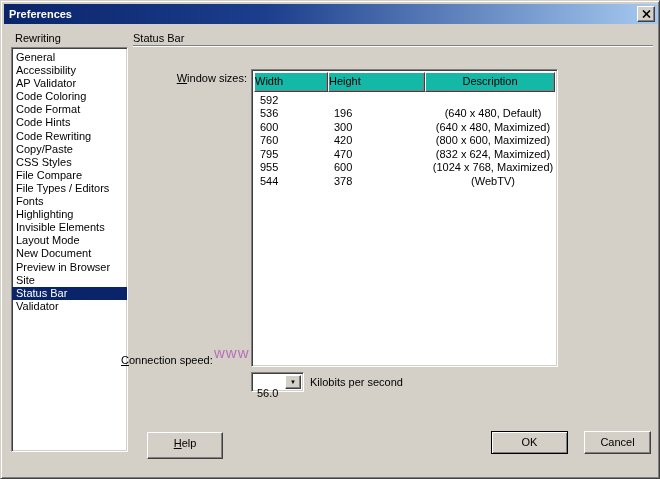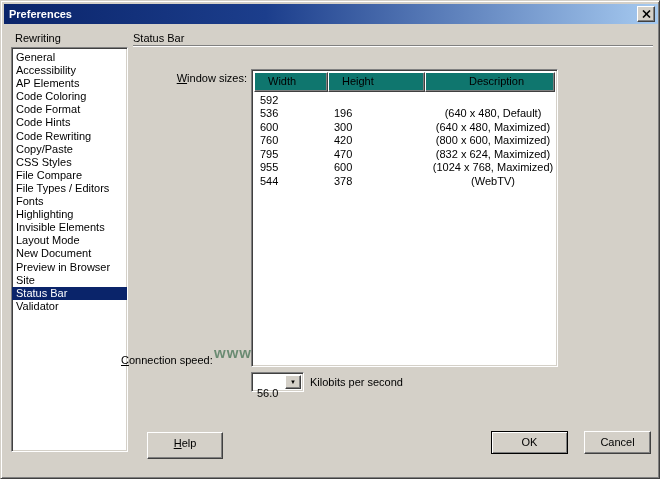--- a/index.html
+++ b/index.html
@@ -34,36 +34,36 @@
   .category-item { height:13.1px; line-height:13.1px; padding-left:4px; white-space:nowrap; cursor:default; }
   .category-item.selected { background:#0a246a; color:#fff; }
 
   .heading-sep {
     position:absolute; left:132px; top:44px; width:520px; height:0;
     border-top:1px solid #808080; border-bottom:1px solid #fff;
   }
 
   .watermark {
     position:absolute; left:213px; top:343px;
-    font-size:15px; font-weight:bold; letter-spacing:1px;
-    color:#14532d; opacity:0.55;
+    font-size:15px; font-weight:normal; letter-spacing:1px;
+    color:#a21caf; opacity:0.55;
   }
 
   .table-box {
     position:absolute; left:250px; top:68px; width:307px; height:298px;
     background:#fff;
     border:1px solid; border-color:#808080 #fff #fff #808080;
     box-shadow: inset 1px 1px 0 #404040, inset -1px -1px 0 #d4d0c8;
   }
   .table-inner { position:absolute; left:2px; top:2px; right:2px; bottom:2px; overflow:hidden; }
   .table-header { display:flex; height:20px; }
   .th {
-    background:#0f766e; border:1px solid; border-color:#fff #404040 #404040 #fff;
-    box-shadow: inset -1px -1px 0 #808080;
-    padding-left:13px; line-height:17px; white-space:nowrap; overflow:hidden; cursor:default;
+    background:#14b8a6; border:1px solid; border-color:#fff #404040 #404040 #fff;
+    box-shadow: inset -1px -1px 0 #808080;
+    padding-left:0; line-height:17px; white-space:nowrap; overflow:hidden; cursor:default;
   }
   .w1 { width:74px; } .w2 { width:97px; } .w3 { flex:1;text-align:center; }
   .table-rows { padding-top:2px; }
   .tr { display:flex; height:13.45px; line-height:13.45px; cursor:default; }
   .td { padding-left:6px; white-space:nowrap; overflow:hidden; }
 
   .combo {
     position:absolute; left:250px; top:371px; width:53px; height:20px;
     background:#fff;
     border:1px solid; border-color:#808080 #fff #fff #808080;
@@ -106,21 +106,21 @@
         <line x1="8" y1="0.5" x2="1" y2="7.5" stroke="#000" stroke-width="1.6"></line>
       </svg>
     </span>
   </div>
 
   <span class="label" style="left:14px; top:31px;">Rewriting</span>
 
   <div class="category-list">
     <div class="category-item">General</div>
     <div class="category-item">Accessibility</div>
-    <div class="category-item">AP Elements</div>
+    <div class="category-item">AP Validator</div>
     <div class="category-item">Code Coloring</div>
     <div class="category-item">Code Format</div>
     <div class="category-item">Code Hints</div>
     <div class="category-item">Code Rewriting</div>
     <div class="category-item">Copy/Paste</div>
     <div class="category-item">CSS Styles</div>
     <div class="category-item">File Compare</div>
     <div class="category-item">File Types / Editors</div>
     <div class="category-item">Fonts</div>
     <div class="category-item">Highlighting</div>

